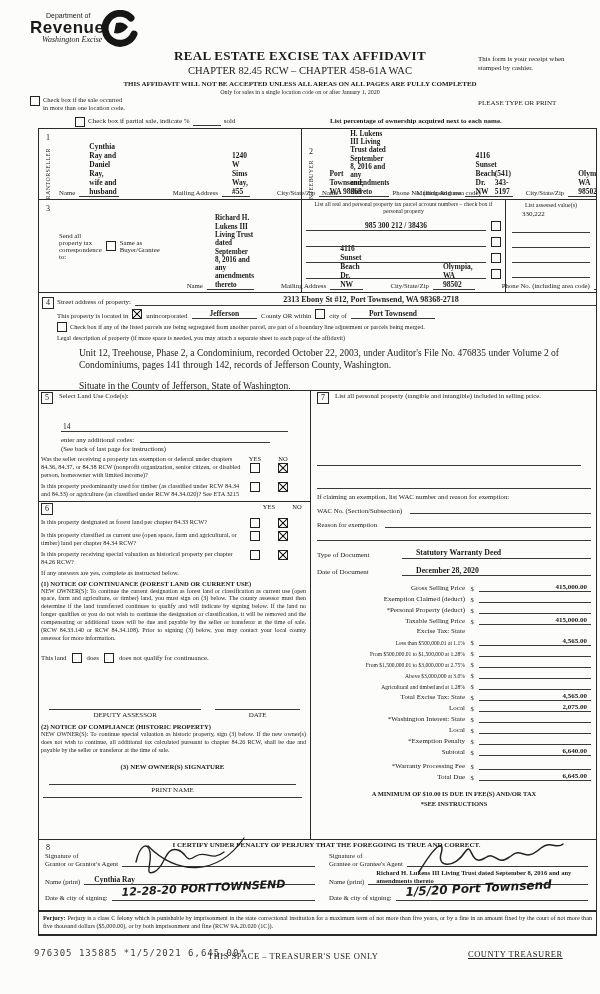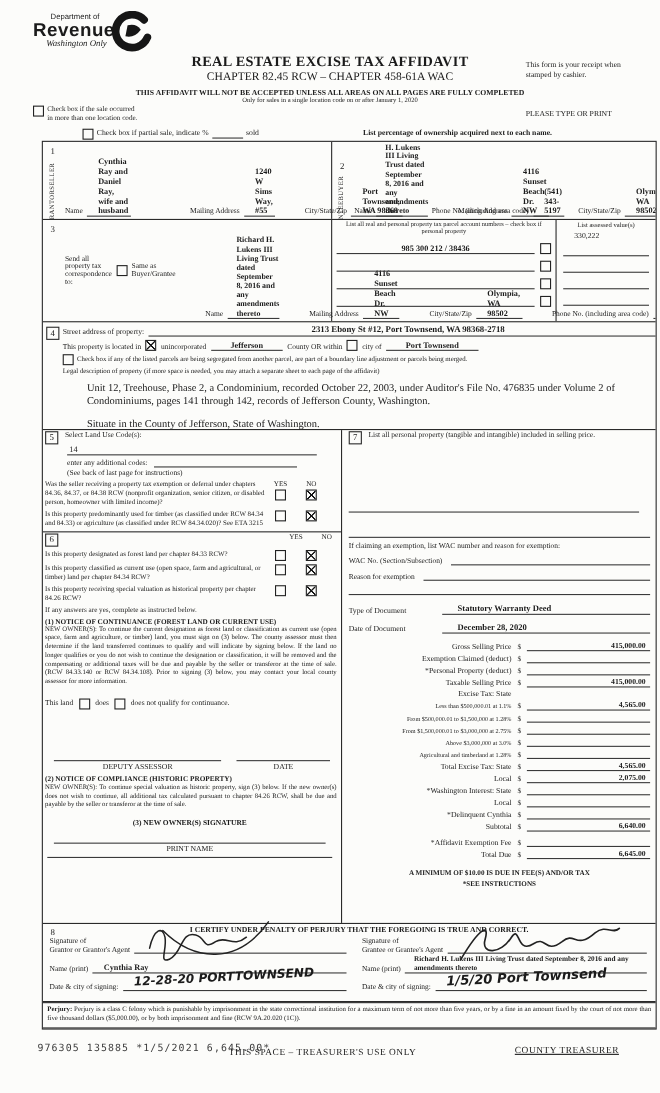--- a/index.html
+++ b/index.html
@@ -64,21 +64,21 @@
   .located{font-size:6.8px;margin-top:3px;display:flex;align-items:flex-end;gap:4px;flex-wrap:nowrap;}
   .located .uv{border-bottom:1px solid #3a3a3a;font-weight:bold;font-size:7.5px;padding:0 18px;}
   .smallnote{font-size:6.2px;margin-top:3px;display:flex;gap:3px;align-items:center;}
   .legal{font-size:9.5px;line-height:1.35;margin:6px 0 0 22px;width:520px;}
   .situate{font-size:9.5px;margin:9px 0 0 22px;}
   
   .colL{width:271px;display:flex;flex-direction:column;}
   .colR{flex:1;border-left:1px solid #2a2a2a;display:flex;flex-direction:column;padding:0 5px 0 6px;}
   .s5{padding:1px 4px 0 0;display:flex;flex-direction:column;}
   .s5head{display:flex;gap:6px;align-items:flex-start;padding-left:2px;font-size:6.8px;}
-  .codeline{margin-left:22px;border-bottom:1px solid #3a3a3a;font-size:7.5px;width:225px;padding-left:2px;}
+  .codeline{margin-left:22px;border-bottom:1px solid #3a3a3a;font-size:7.5px;width:225px;padding-left:2px;margin-top:18px;}
   .addcodes{display:flex;align-items:flex-end;margin-left:22px;font-size:6.8px;margin-top:2px;}
   .addcodes .ul{width:130px;height:8px;margin-left:6px;}
   .seeback{margin-left:22px;font-size:6.8px;margin-top:2px;}
   .q{display:flex;margin-top:3px;padding-left:2px;}
   .qtext{width:200px;font-size:6.3px;line-height:1.25;}
   .ynbox{width:28px;text-align:center;font-size:6.5px;flex:none;display:flex;flex-direction:column;align-items:center;gap:1px;}
   .ynhead{display:flex;margin-top:2px;padding-left:2px;}
   .ynhead .sp{width:200px;}
   .divline{border-top:1px solid #2a2a2a;margin-top:3px;}
   .s6{padding:1px 4px 0 0;display:flex;flex-direction:column;}
@@ -131,21 +131,21 @@
 </style>
 </head>
 <body>
 
 <div class="page">
 
   <div class="abs logo-wrap">
     <div class="logo-txt">
       <div class="logo-dept">Department of</div>
       <div class="logo-rev">Revenue</div>
-      <div class="logo-state">Washington Only</div>
+      <div class="logo-state">Washington Excise</div>
     </div>
     <svg class="abs" style="left:68px;top:-2px" width="40" height="40" viewBox="0 0 40 40">
       <path d="M33,8 A15,15 0 1 0 36,24" fill="none" stroke="#161616" stroke-width="7" stroke-linecap="round"></path>
       <path d="M18,13 q8,-2 12,4 q-6,8 -14,6" fill="#161616"></path>
     </svg>
   </div>
 
   <div class="abs titleblock">
     <div class="t1">REAL ESTATE EXCISE TAX AFFIDAVIT</div>
     <div class="t2">CHAPTER 82.45 RCW – CHAPTER 458-61A WAC</div>
@@ -509,31 +509,31 @@
               <span class="mlabel">*Washington Interest:  State</span>
               <span class="dollar">$</span>
               <span class="mline"></span>
             </div>
           <div class="mrow">
               <span class="mlabel">Local</span>
               <span class="dollar">$</span>
               <span class="mline"></span>
             </div>
           <div class="mrow">
-              <span class="mlabel">*Delinquent Cynthia</span>
+              <span class="mlabel">*Exemption Penalty</span>
               <span class="dollar">$</span>
               <span class="mline"></span>
             </div>
           <div class="mrow">
               <span class="mlabel">Subtotal</span>
               <span class="dollar">$</span>
               <span class="mline">6,640.00</span>
             </div>
           <div class="mrow" style="margin-top:5px">
-              <span class="mlabel">*Affidavit Exemption Fee</span>
+              <span class="mlabel">*Warranty Processing Fee</span>
               <span class="dollar">$</span>
               <span class="mline"></span>
             </div>
           <div class="mrow">
               <span class="mlabel">Total Due</span>
               <span class="dollar">$</span>
               <span class="mline">6,645.00</span>
             </div>
         </div>
         <div class="minnote">

